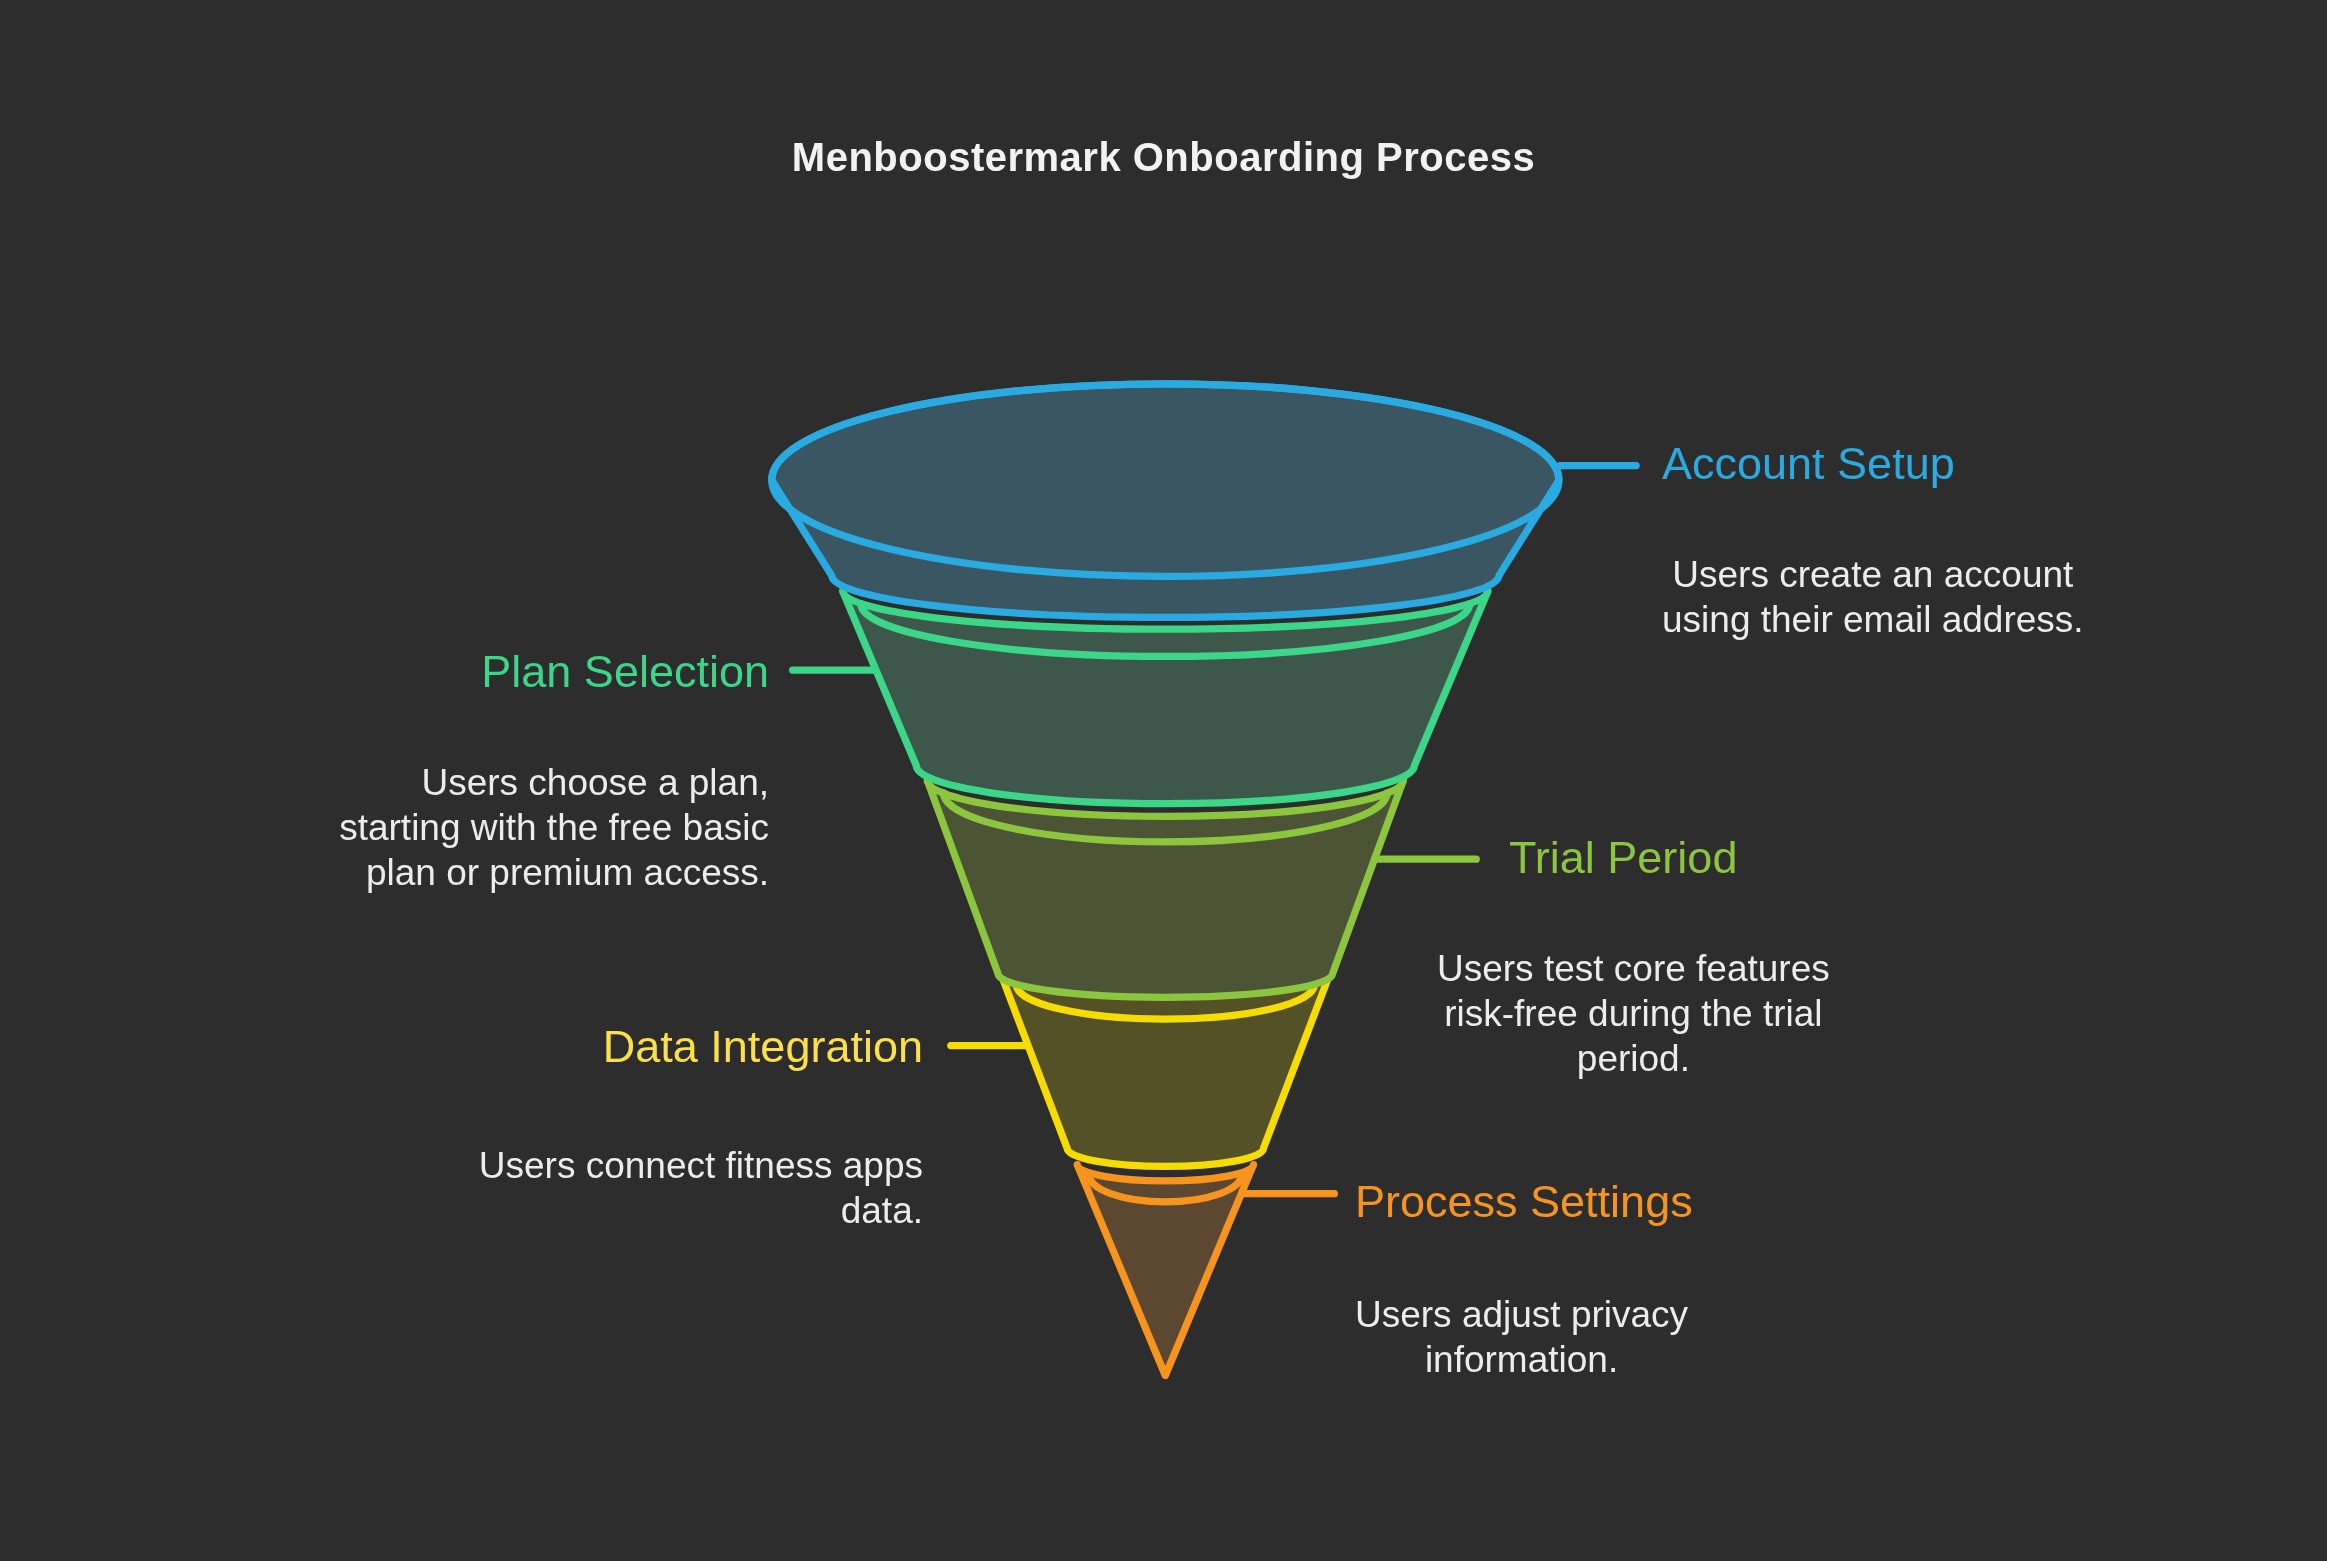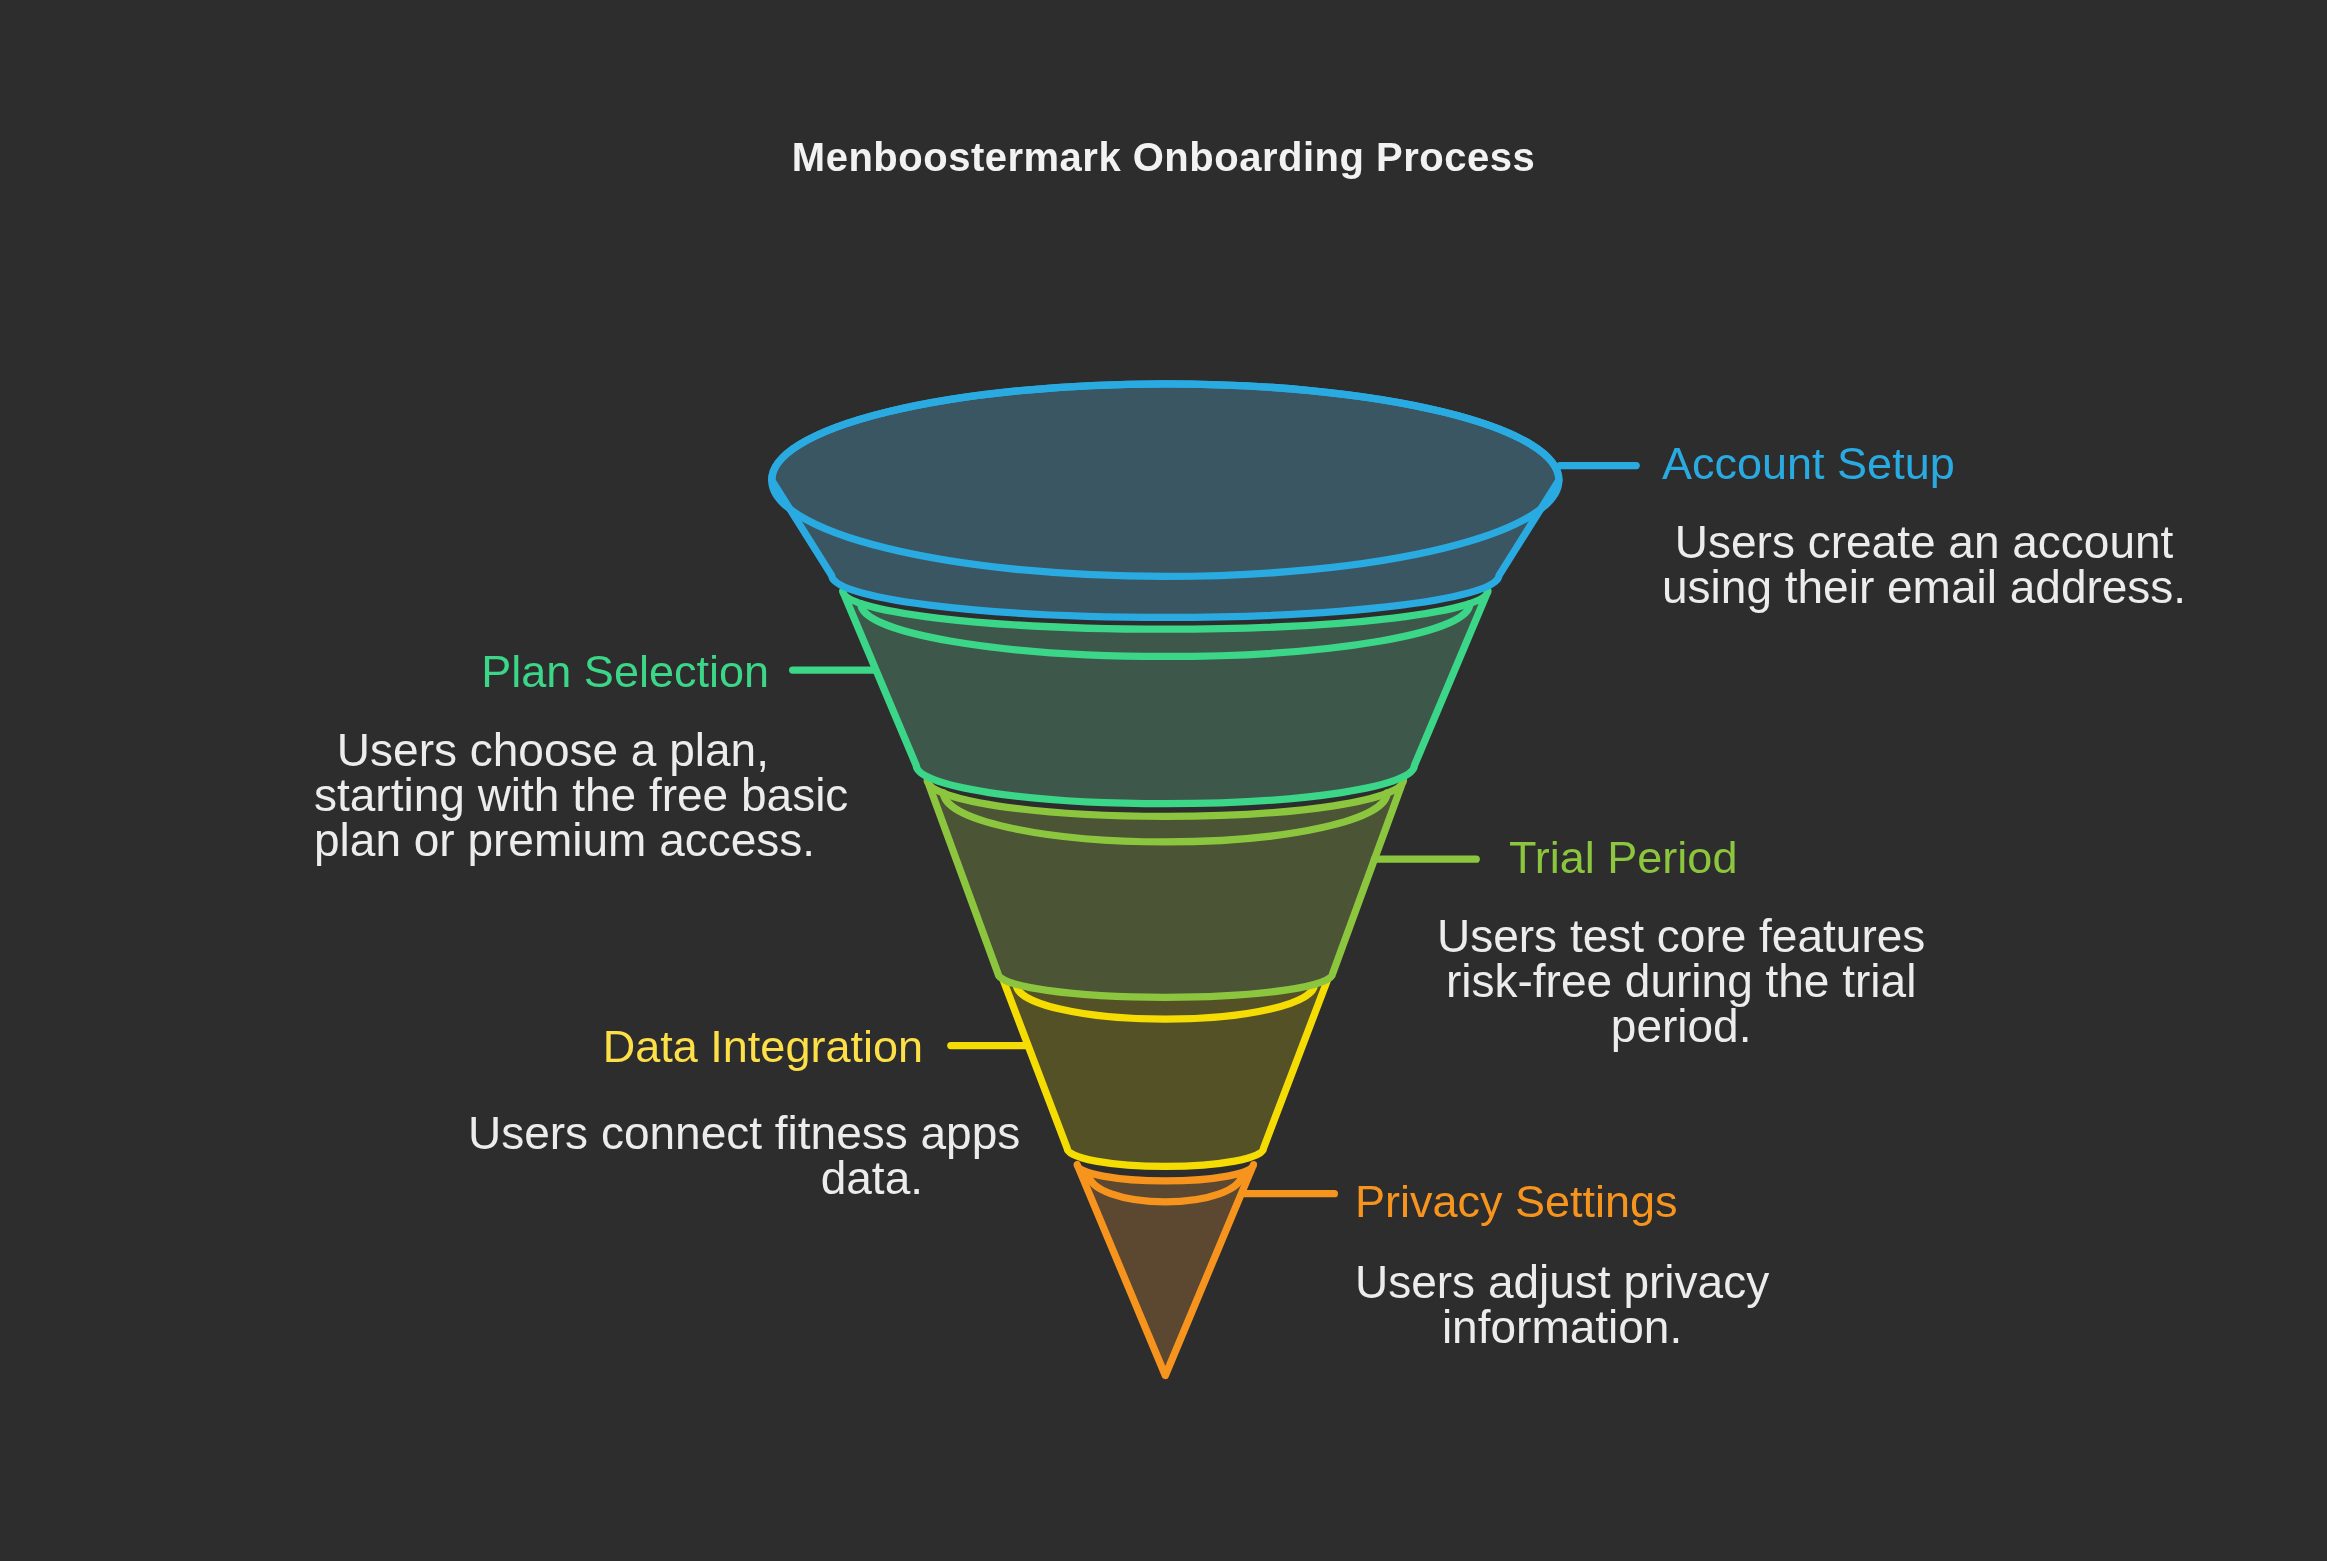--- a/index.html
+++ b/index.html
@@ -17,23 +17,24 @@
     letter-spacing:0.5px;
   }
   .funnel-svg{position:absolute;left:0;top:0;width:2327px;height:1562px;}
   .stage-label{
     position:absolute;
     font-size:45px;font-weight:500;
     white-space:nowrap;
   }
   .stage-desc{
     position:absolute;
-    font-size:46px;font-weight:400;color:#ececec;
+    font-size:37px;font-weight:400;color:#ececec;
     line-height:45px;
     white-space:nowrap;
+    margin-top:32px;
   }
   .align-right{text-align:right;}
   .align-left{text-align:center;}
   path,ellipse,line{vector-effect:none;}
 </style>
 </head>
 <body style="background: rgb(45, 45, 45);">
 
 <div class="canvas">
 
@@ -92,20 +93,20 @@
     <div>risk-free during the trial</div>
     <div>period.</div>
   </div>
 
   <div class="stage-label align-right" style="left: 468px; top: 1021px; width: 455px; color: #fde047;">Data Integration</div>
   <div class="stage-desc align-right" style="left:468px;top:1111px;width:455px;">
     <div>Users connect fitness apps</div>
     <div>data.</div>
   </div>
 
-  <div class="stage-label align-left" style="left: 1355px; top: 1176px; color: rgb(247, 148, 30);">Privacy Settings</div>
+  <div class="stage-label align-left" style="left: 1355px; top: 1176px; color: rgb(247, 148, 30);">Process Settings</div>
   <div class="stage-desc align-left" style="left:1355px;top:1260px;">
     <div>Users adjust privacy</div>
     <div>information.</div>
   </div>
 
 </div>
 
 
 </body></html>

